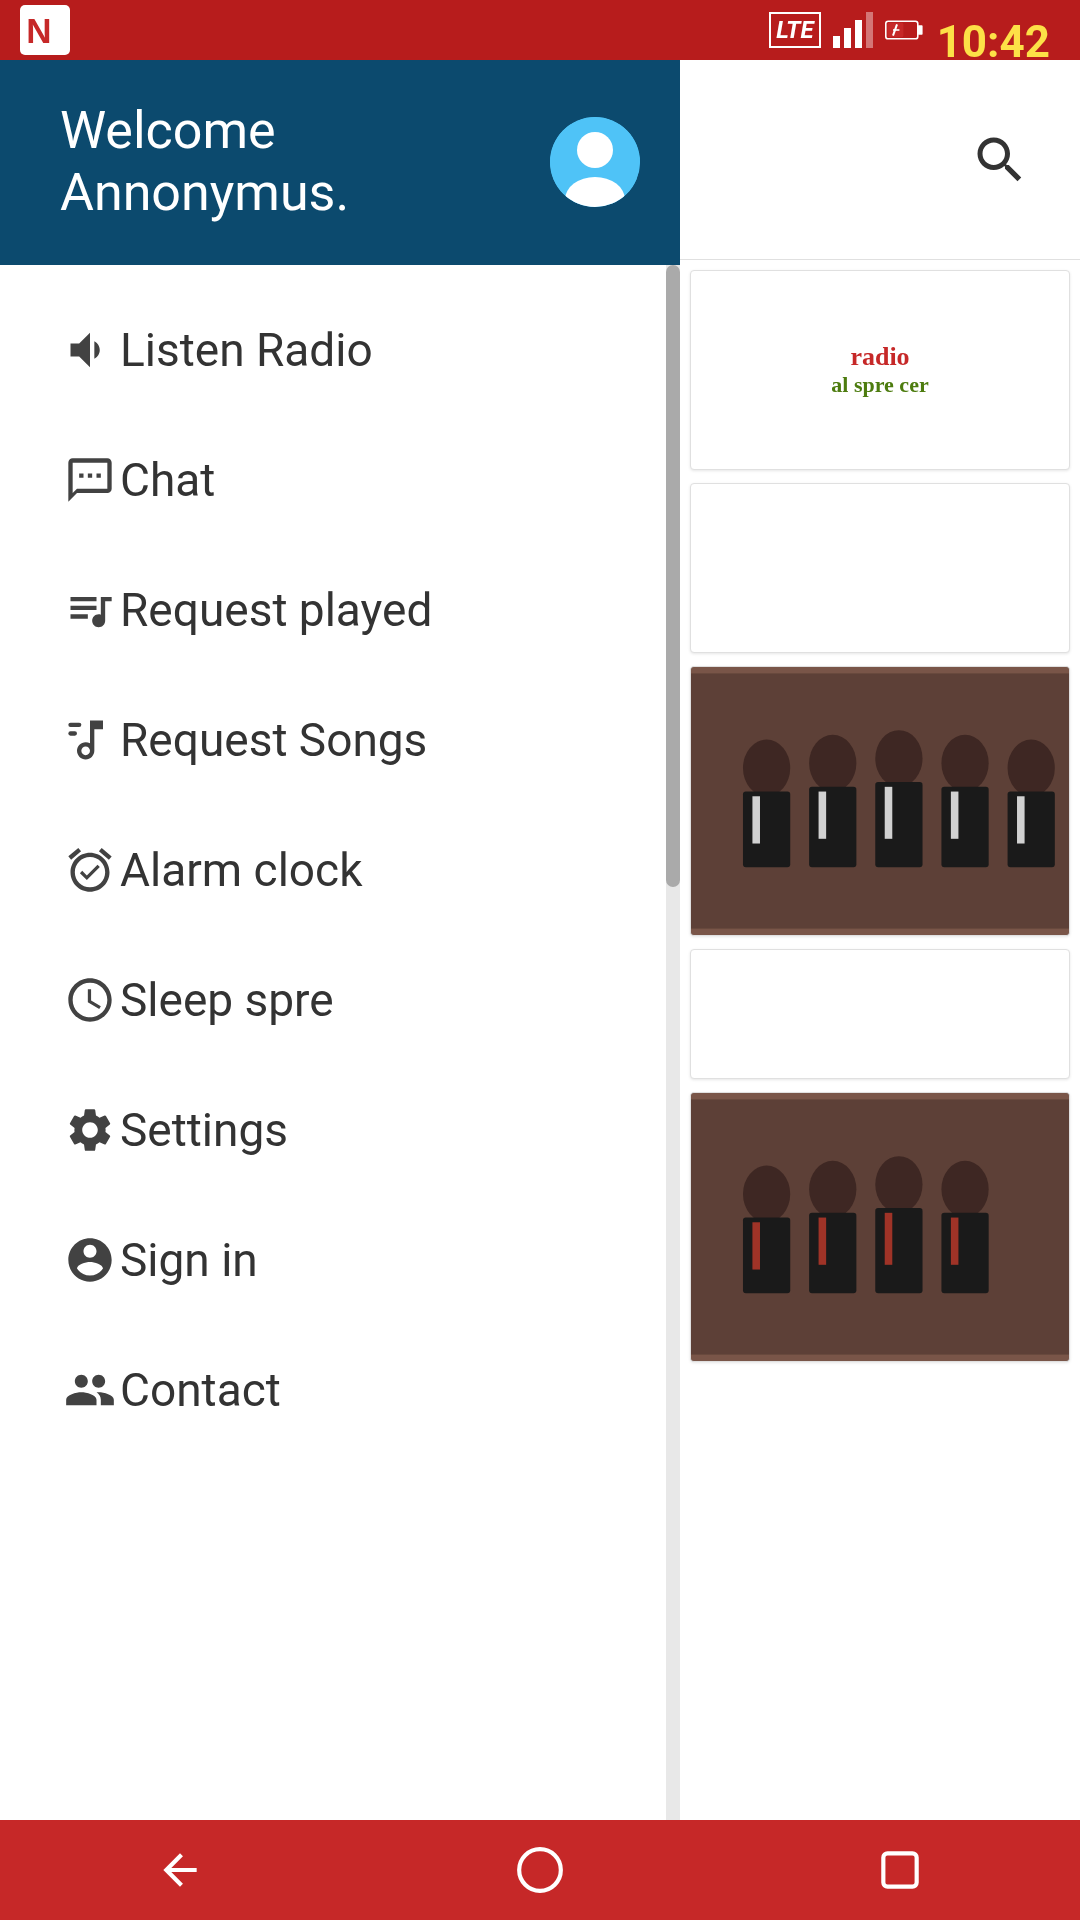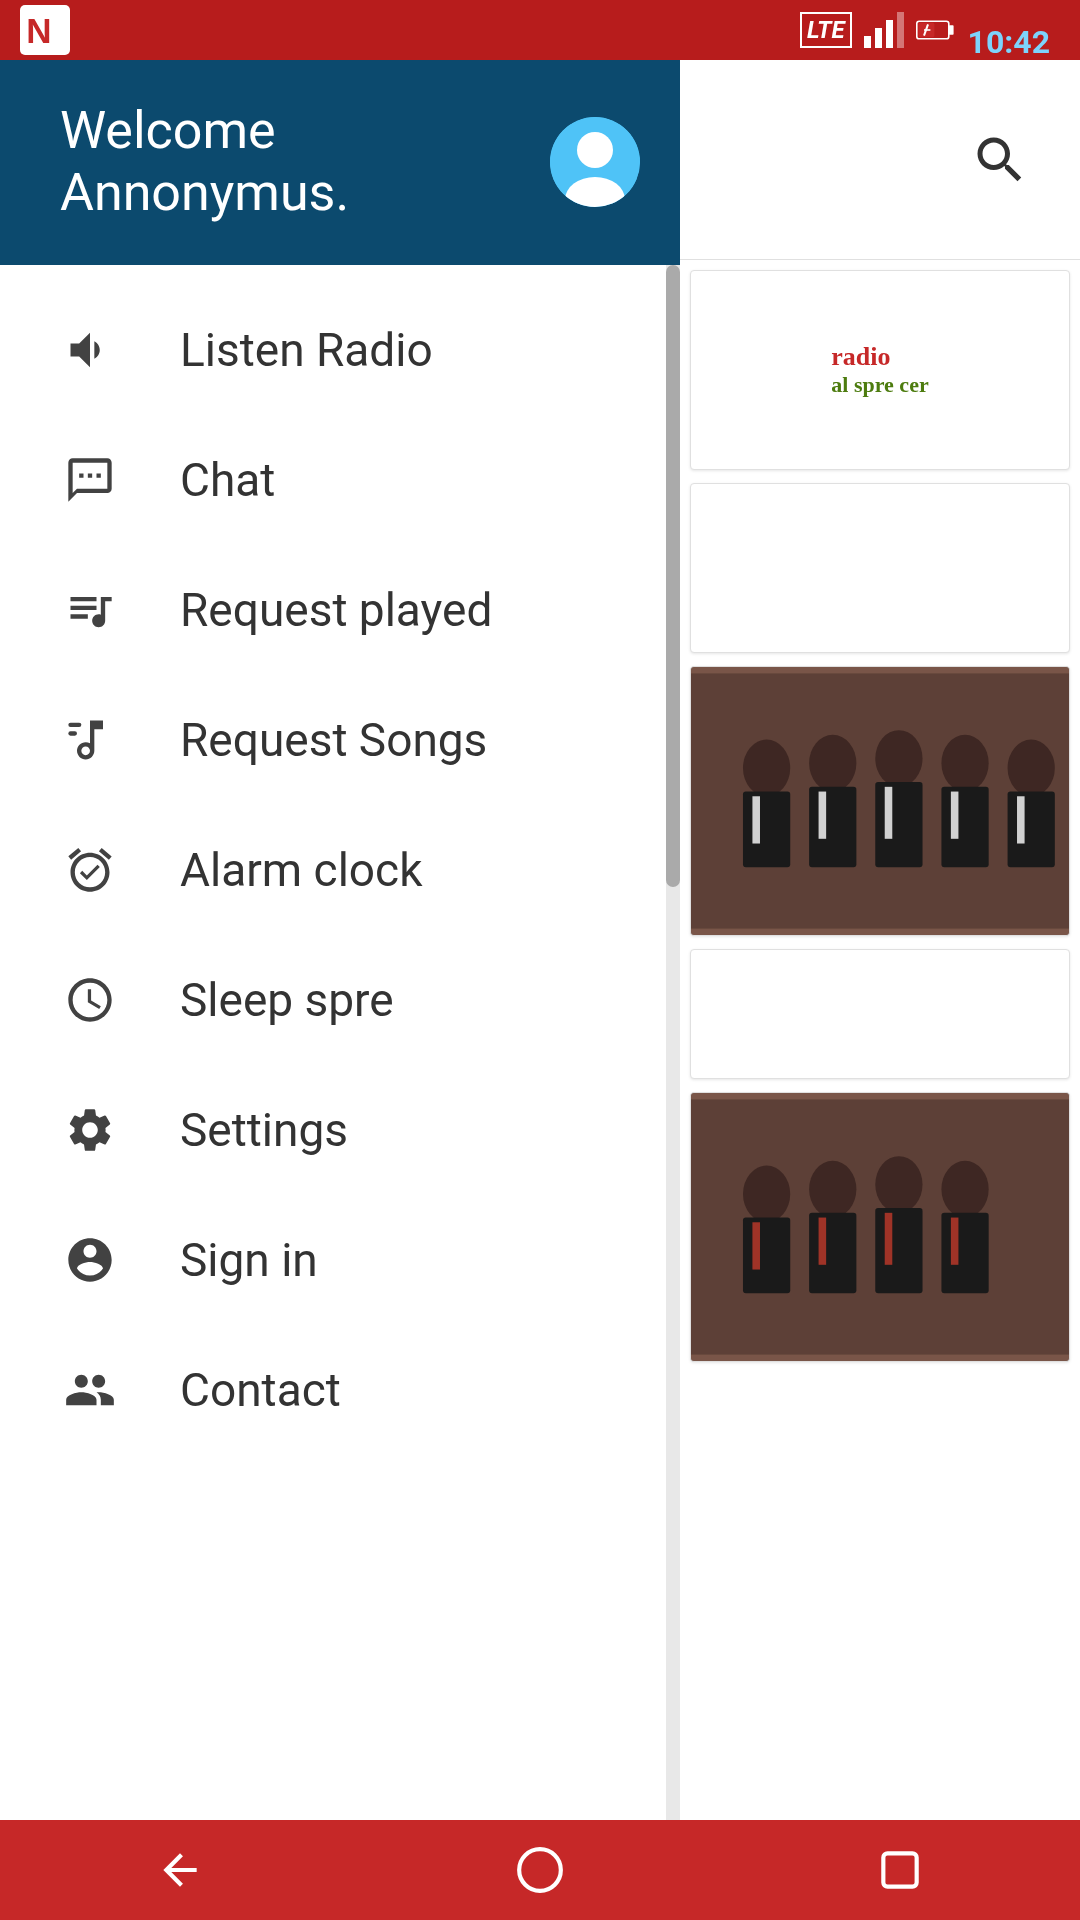--- a/index.html
+++ b/index.html
@@ -39,22 +39,22 @@
       align-items: center;
     }
 
     .status-bar-right {
       display: flex;
       align-items: center;
       gap: 12px;
     }
 
     .status-time {
-      color: #7dd3fc;
-      font-size: 32px;
+      color: #fde047;
+      font-size: 44px;
       font-weight: bold;
       margin-top: 24px;
     }
 
     .lte-badge {
       color: white;
       font-size: 24px;
       font-weight: bold;
       border: 2px solid white;
       padding: 2px 5px;
@@ -124,21 +124,20 @@
 
     .drawer-menu::-webkit-scrollbar-thumb {
       background: #bbb;
       border-radius: 6px;
     }
 
     .menu-item {
       display: flex;
       align-items: center;
       padding: 35px 60px;
-      gap: 60px;
       cursor: pointer;
       transition: background 0.2s;
     }
 
     .menu-icon {
       width: 60px;
       height: 60px;
       display: flex;
       align-items: center;
       justify-content: center;
@@ -414,21 +413,21 @@
       <div class="search-icon-btn">
         <svg viewBox="0 0 24 24" width="60" height="60" fill="#333">
           <path d="M15.5 14h-.79l-.28-.27C15.41 12.59 16 11.11 16 9.5 16 5.91 13.09 3 9.5 3S3 5.91 3 9.5 5.91 16 9.5 16c1.61 0 3.09-.59 4.23-1.57l.27.28v.79l5 4.99L20.49 19l-4.99-5zm-6 0C7.01 14 5 11.99 5 9.5S7.01 5 9.5 5 14 7.01 14 9.5 11.99 14 9.5 14z"></path>
         </svg>
       </div>
     </div>
 
     <div class="right-content">
 
       <div class="radio-card content-card">
-        <div style="">
+        <div style="text-align:center;">
           <div style="font-family: cursive; font-size:26px; color:#c62828; font-weight:bold;">radio</div>
           <div style="font-family: cursive; font-size:22px; color:#4d7c0f; font-weight:bold;">al spre cer</div>
         </div>
       </div>
 
       <div class="empty-card content-card"></div>
 
       <div class="thumbnail-card content-card">
         <div class="people-silhouette">
           

